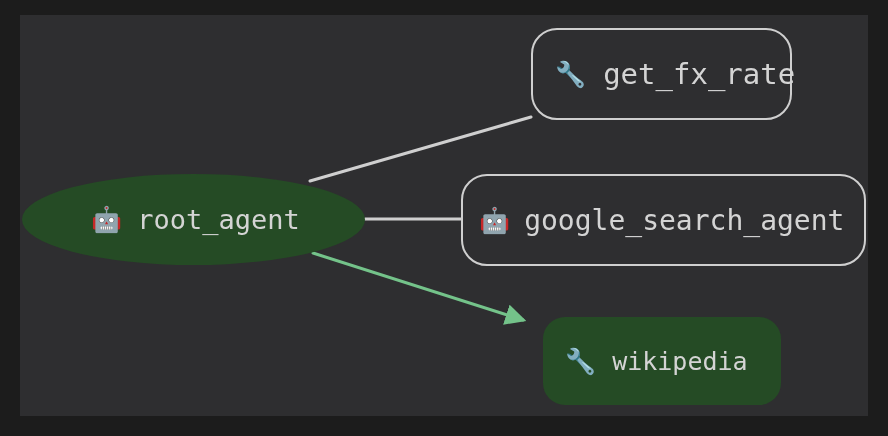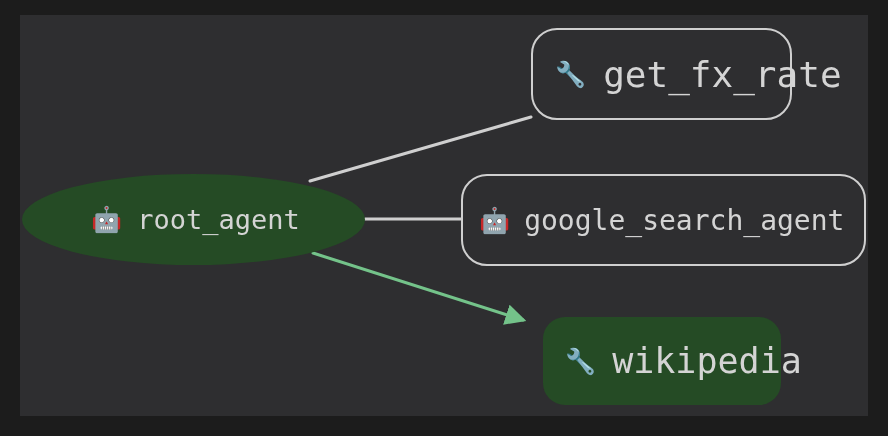--- a/index.html
+++ b/index.html
@@ -77,21 +77,21 @@
   #node-get-fx-rate {
     left: 531px;
     top: 28px;
     width: 261px;
     height: 92px;
     border-radius: 26px;
     border: 2px solid #cfcfcf;
     background: transparent;
     padding-left: 22px;
   }
-  #node-get-fx-rate .node-label { font-size: 36px; }
+  #node-get-fx-rate .node-label { font-size: 29px; }
   #node-get-fx-rate .node-icon { font-size: 25px; margin-right: 17px; }
 
   
   #node-google-search-agent {
     left: 461px;
     top: 174px;
     width: 405px;
     height: 92px;
     border-radius: 26px;
     border: 2px solid #cfcfcf;
@@ -105,21 +105,21 @@
   #node-wikipedia {
     left: 543px;
     top: 317px;
     width: 238px;
     height: 88px;
     border-radius: 22px;
     background: #254b25;
     border: none;
     padding-left: 22px;
   }
-  #node-wikipedia .node-label { font-size: 35px; }
+  #node-wikipedia .node-label { font-size: 25px; }
   #node-wikipedia .node-icon { font-size: 25px; margin-right: 16px; }
 </style>
 </head>
 <body>
 
 <div id="graph-frame">
   <div id="graph-canvas"></div>
 
   <svg id="edge-layer" viewBox="0 0 888 436" xmlns="http://www.w3.org/2000/svg">
     <defs>

